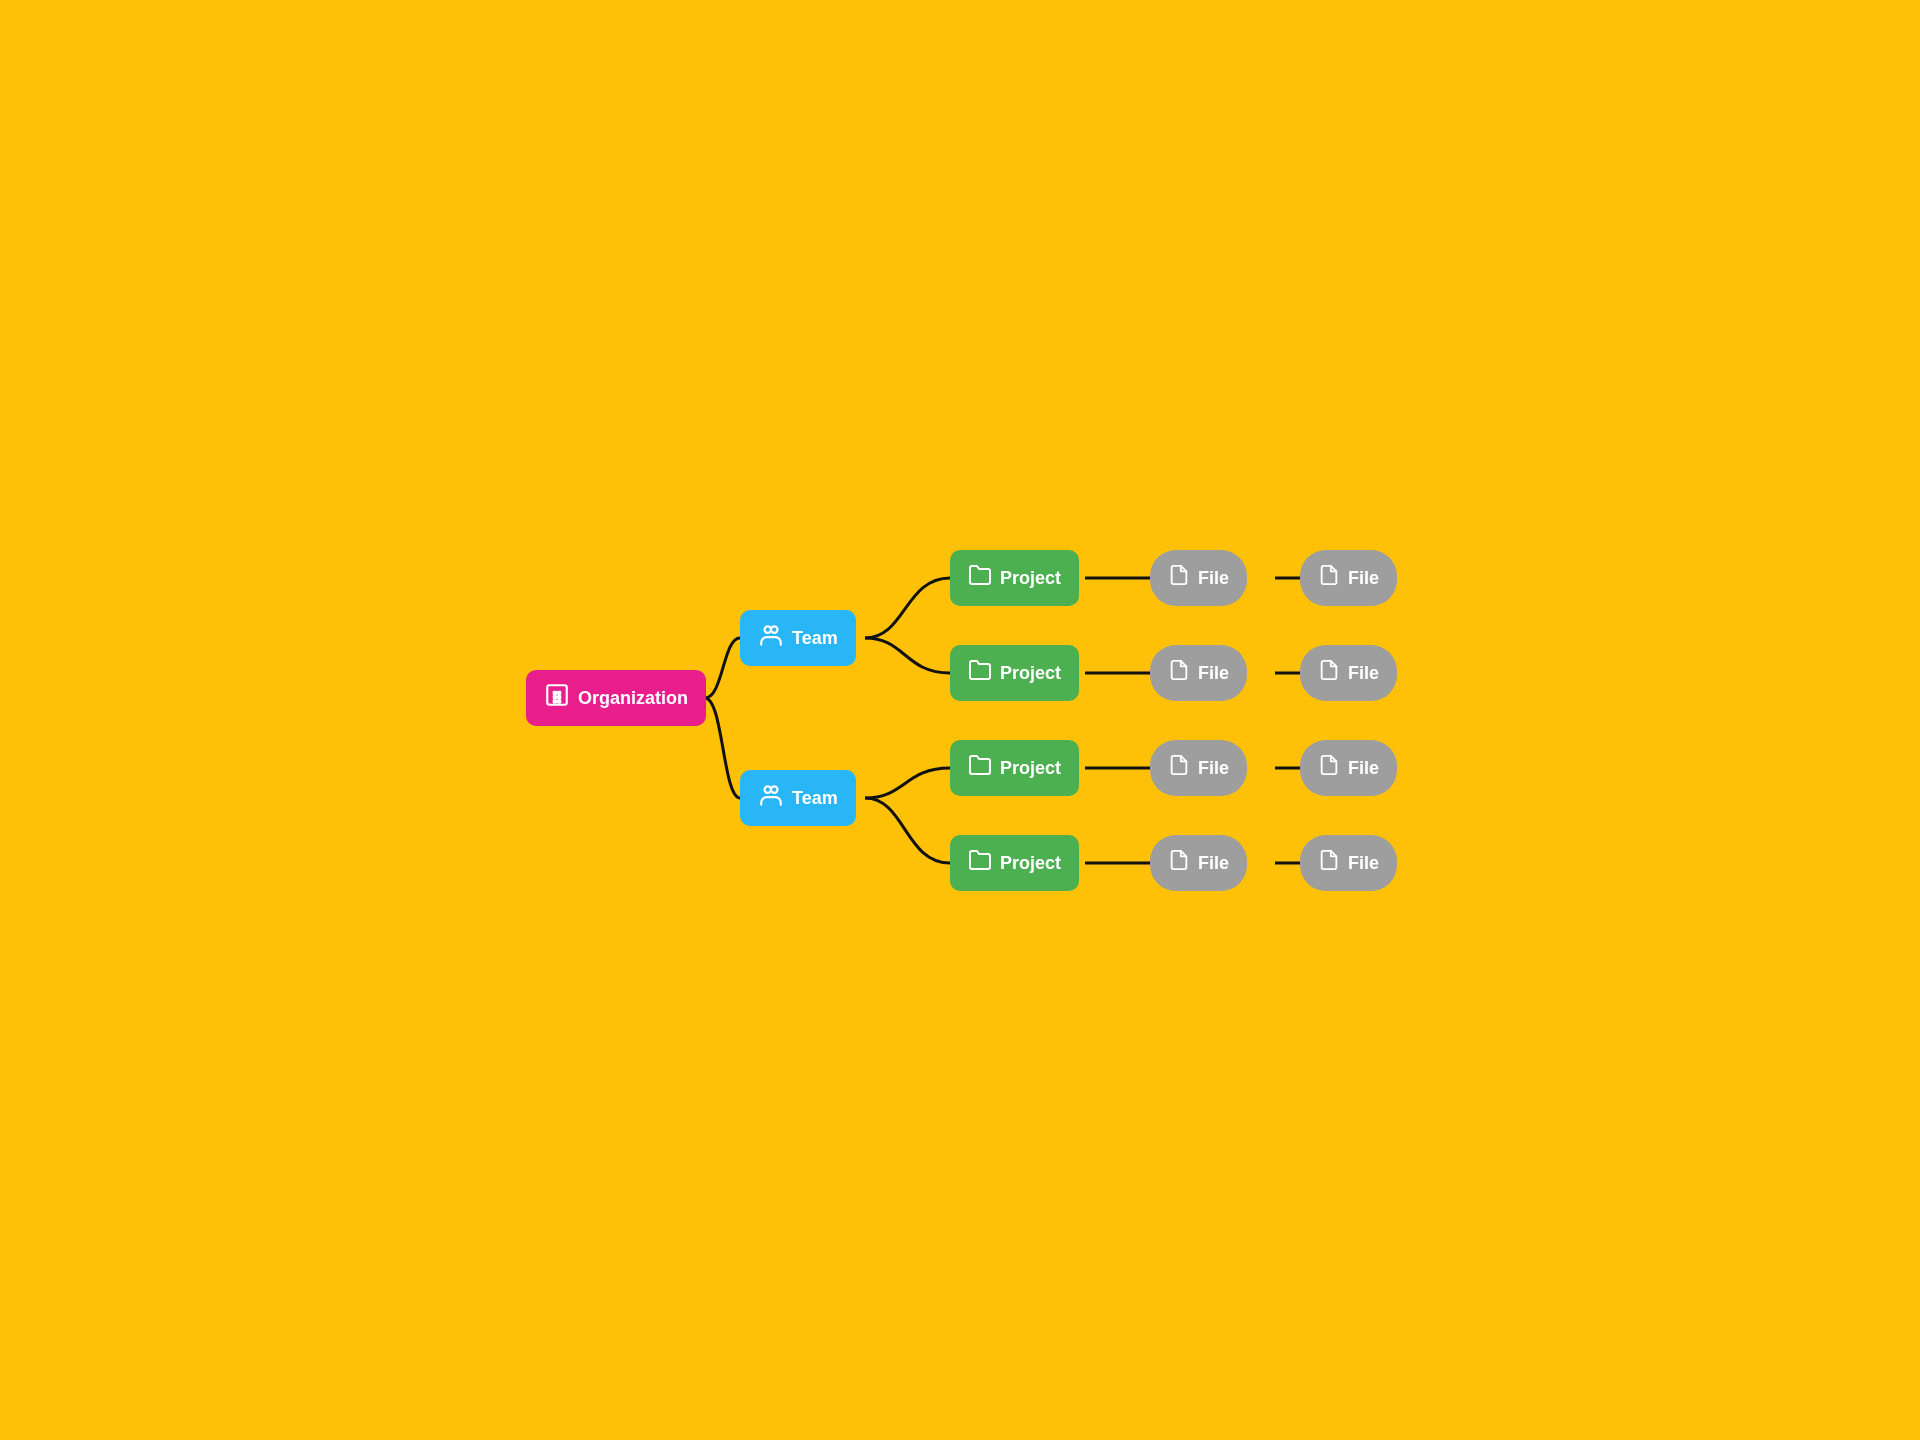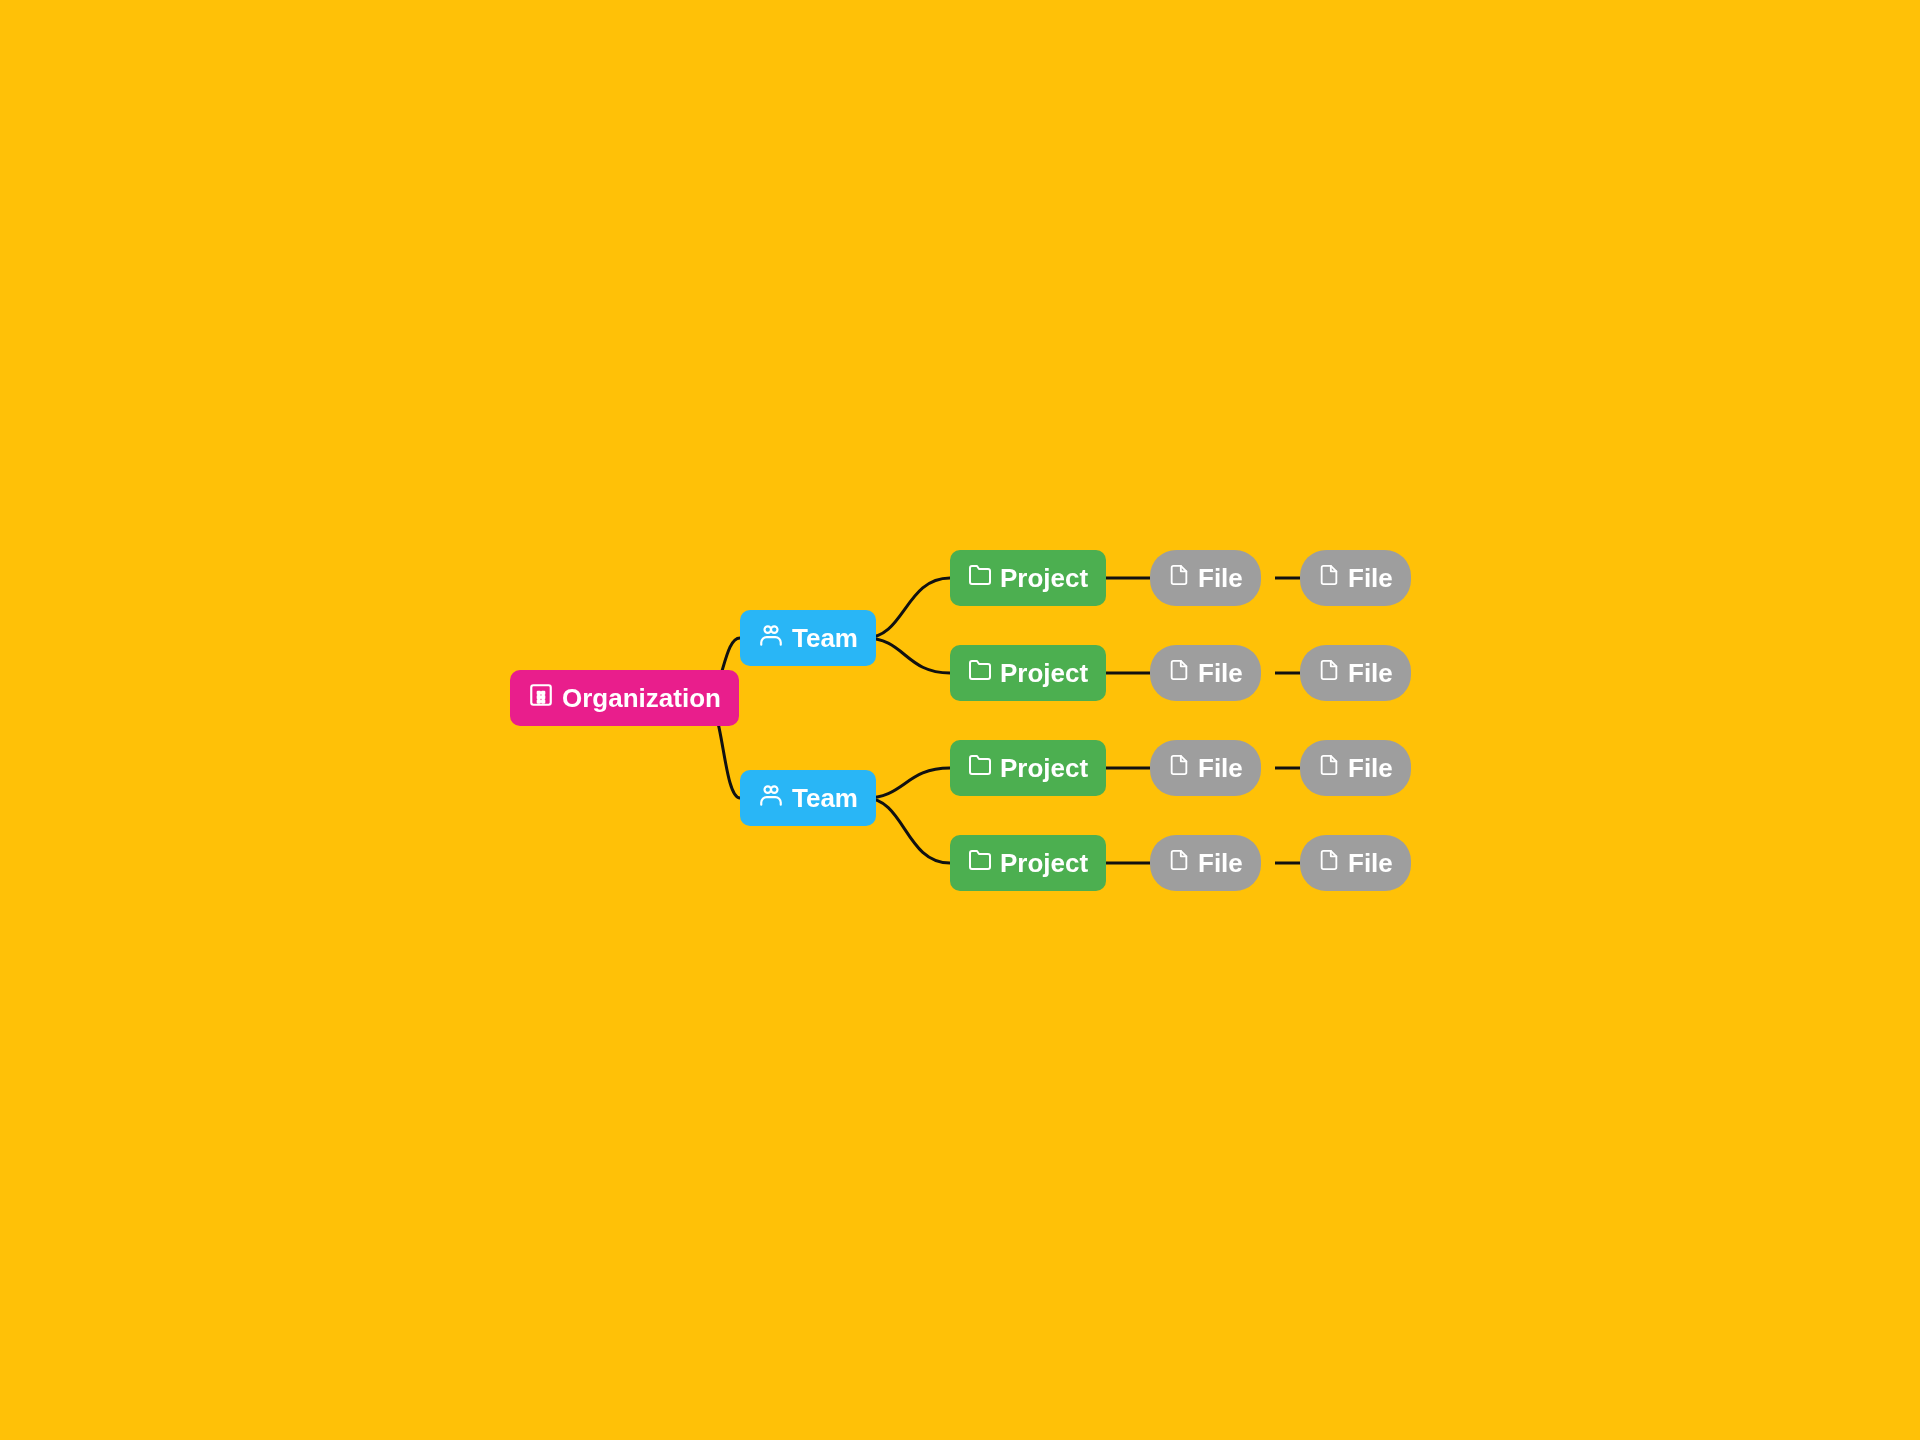--- a/index.html
+++ b/index.html
@@ -43,21 +43,21 @@
       white-space: nowrap;
     }
 
     .node-icon {
       font-size: 22px;
       flex-shrink: 0;
     }
 
     .node-org {
       background-color: #E91E8C;
-      left: 0px;
+      left: 16px;
       top: 200px;
     }
 
     .node-team-1 {
       background-color: #29B6F6;
       left: 230px;
       top: 140px;
     }
 
     .node-team-2 {
@@ -101,21 +101,21 @@
     .node-file-2-1 { left: 640px; top: 270px; }
     .node-file-2-2 { left: 640px; top: 365px; }
 
     
     .node-file-1-1b { left: 790px; top: 80px; }
     .node-file-1-2b { left: 790px; top: 175px; }
     .node-file-2-1b { left: 790px; top: 270px; }
     .node-file-2-2b { left: 790px; top: 365px; }
 
     .node-label {
-      font-size: 26px;
+      font-size: 18px;
       font-weight: 700;
       text-align: center;
     }
   </style>
 </head>
 <body>
 
 <div class="diagram-container">
   <svg class="connectors">
 

